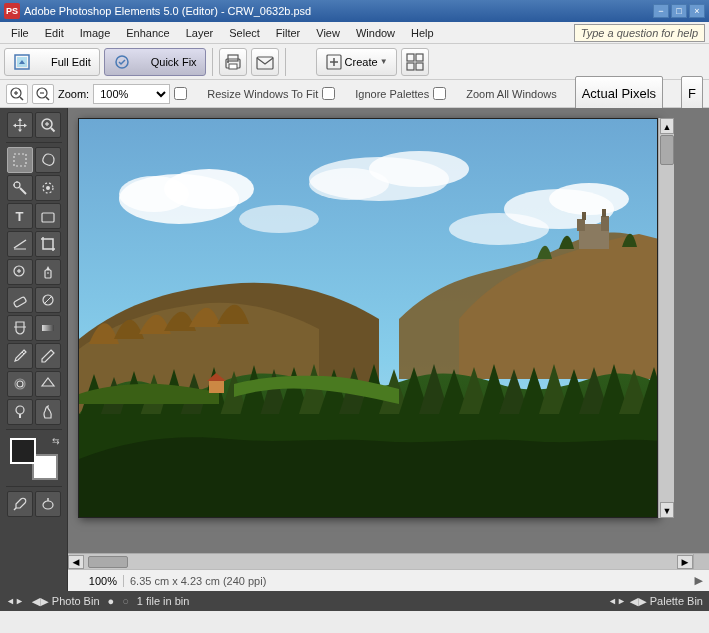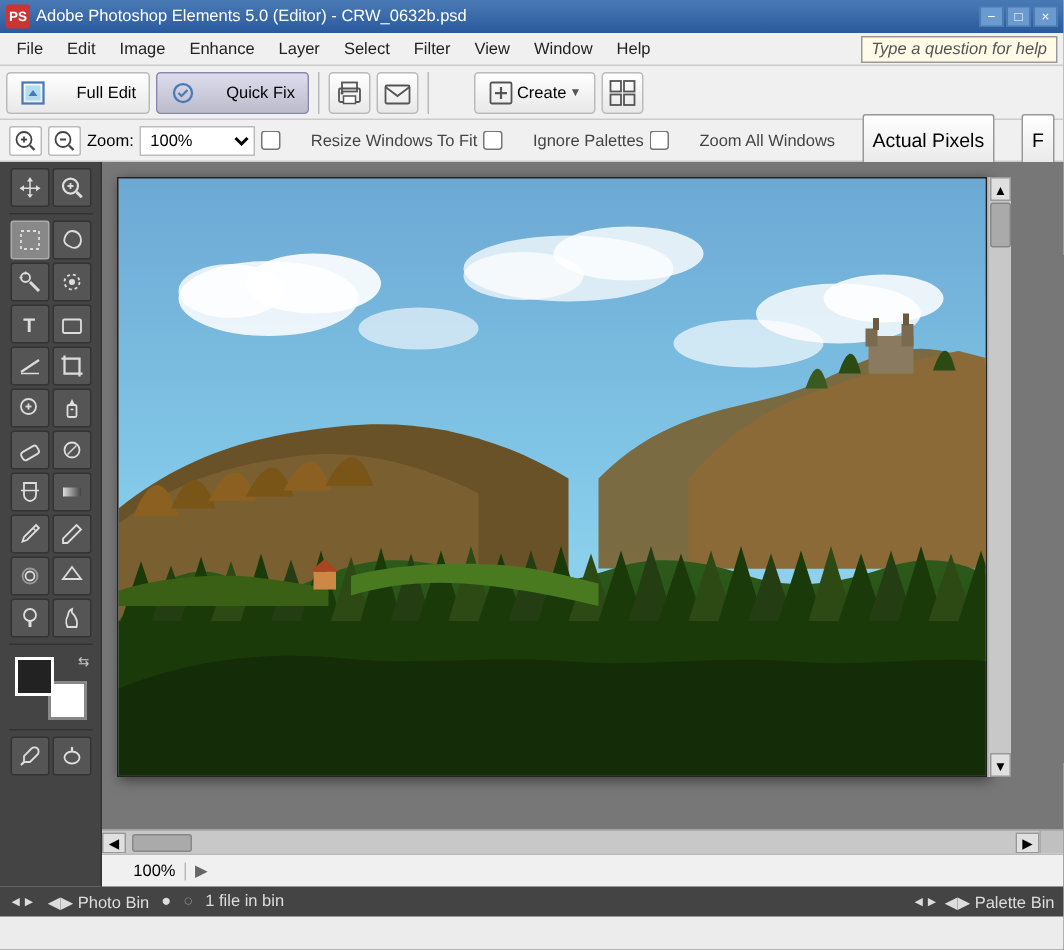--- a/index.html
+++ b/index.html
@@ -651,20 +651,21 @@
     <div style="height:16px; background:#c8c8c8; border-top:1px solid #aaa; display:flex; align-items:center;">
       <div style="width:16px; height:14px; background:#e0e0e0; border:1px solid #999; display:flex; align-items:center; justify-content:center; font-size:9px; cursor:pointer; flex-shrink:0;">◀</div>
       <div style="width:40px; height:12px; background:#aaa; border:1px solid #888; margin:0 4px; border-radius:2px; flex-shrink:0;"></div>
       <div style="flex:1;"></div>
       <div style="width:16px; height:14px; background:#e0e0e0; border:1px solid #999; display:flex; align-items:center; justify-content:center; font-size:9px; cursor:pointer; flex-shrink:0;">▶</div>
       <div style="width:16px; height:16px; background:#c0c0c0; border-left:1px solid #aaa; flex-shrink:0;"></div>
     </div>
 
     <div id="status-bar">
       <span id="status-zoom">100%</span>
+      <span id="status-dims">6.35 cm x 4.23 cm (240 ppi)</span>
       <span id="status-arrow">▶</span>
     </div>
   </div>
 </div>
 
 <div id="bottom-bar">
   <span style="font-size:9px;">◄►</span>
   <span style="cursor:pointer;">◀▶ Photo Bin</span>
   <span style="color:#ddd;">●</span>
   <span style="color:#888;">○</span>

